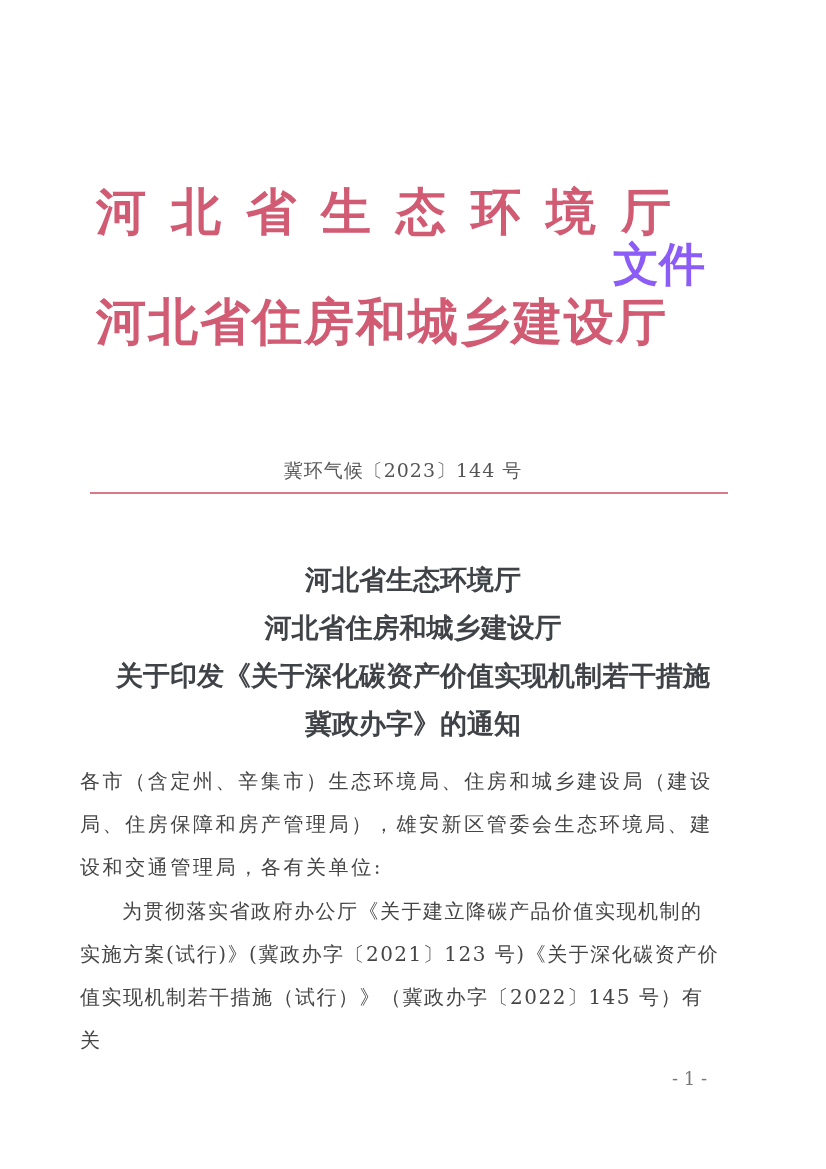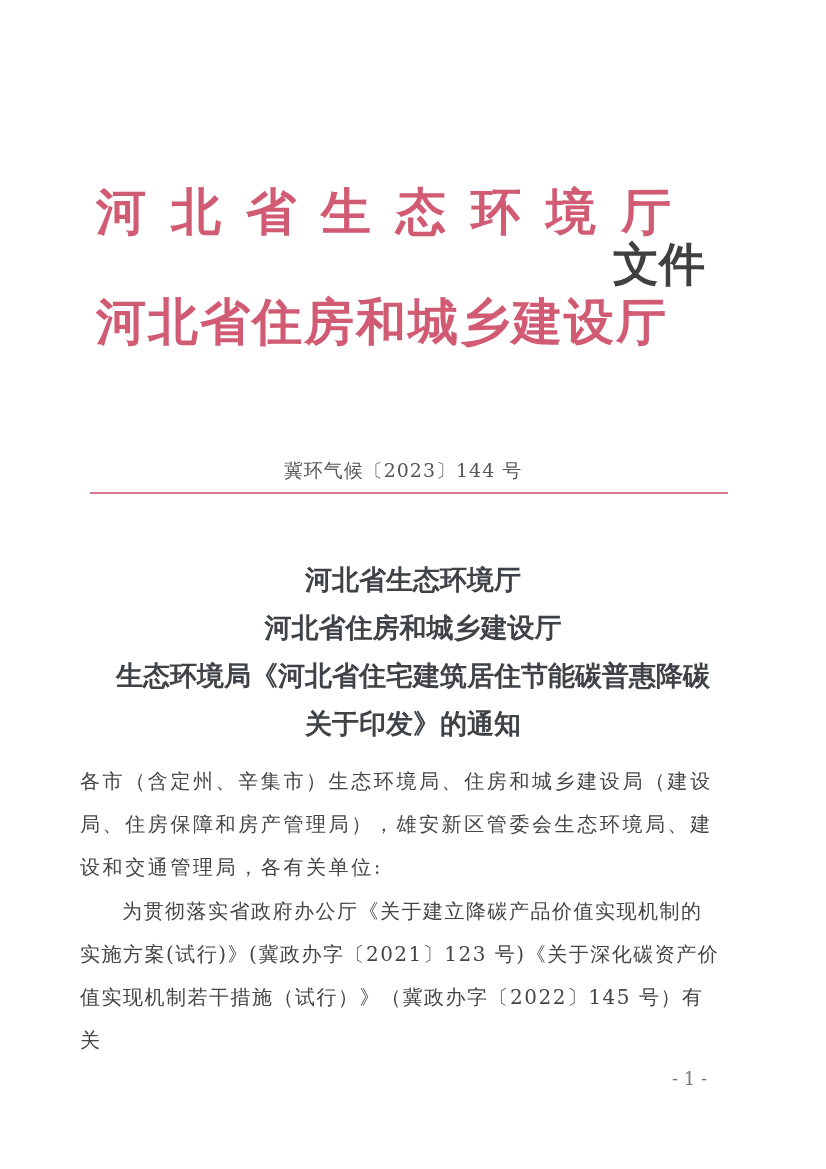--- a/index.html
+++ b/index.html
@@ -9,21 +9,21 @@
   }
   .page { position: absolute; left: 0; top: 0; width: 706px; height: 1169px; }
   .head-line {
     position: absolute; left: 96px; font-family: "DejaVu Serif", serif; font-weight: bold;
     font-size: 50px; line-height: 60px; white-space: nowrap; color: #d25b74;
   }
   .head-line.l1 { top: 182px; letter-spacing: 25px; }
   .head-line.l2 { top: 292px; letter-spacing: 2px; }
   .wenjian {
     position: absolute; left: 613px; top: 236px; font-size: 46px; line-height: 56px;
-    font-weight: bold; color: #404040; white-space: nowrap;
+    font-weight: bold; color: #8b5cf6; white-space: nowrap;
   }
   .docno {
     position: absolute; left: 0; width: 826px; top: 458px; text-align: center;
     font-family: "DejaVu Serif", serif; font-size: 19px; color: #555; letter-spacing: 1px;
     padding-left: 0;
   }
   .docno span { position: relative; left: -10px; }
   .rule {
     position: absolute; left: 90px; top: 492px; width: 638px; height: 2px; background: #d9788a;
   }
@@ -51,22 +51,22 @@
   <div class="head-line l1">河北省生态环境厅</div>
   <div class="head-line l2">河北省住房和城乡建设厅</div>
   <div class="wenjian">文件</div>
 
   <div class="docno"><span>冀环气候〔2023〕144 号</span></div>
   <div class="rule"></div>
 
   <div class="title-block">
     <div>河北省生态环境厅</div>
     <div>河北省住房和城乡建设厅</div>
-    <div>生态环境局《河北省住宅建筑居住节能碳普惠降碳</div>
-    <div>关于印发》的通知</div>
+    <div>关于印发《关于深化碳资产价值实现机制若干措施</div>
+    <div>冀政办字》的通知</div>
   </div>
 
   <div class="body-text p1">
     <p>各市（含定州、辛集市）生态环境局、住房和城乡建设局（建设局、住房保障和房产管理局），雄安新区管委会生态环境局、建设和交通管理局，各有关单位:</p>
   </div>
 
   <div class="body-text p2">
     <p>为贯彻落实省政府办公厅《关于建立降碳产品价值实现机制的实施方案(试行)》(冀政办字〔2021〕123 号)《关于深化碳资产价值实现机制若干措施（试行）》（冀政办字〔2022〕145 号）有关</p>
   </div>
 

